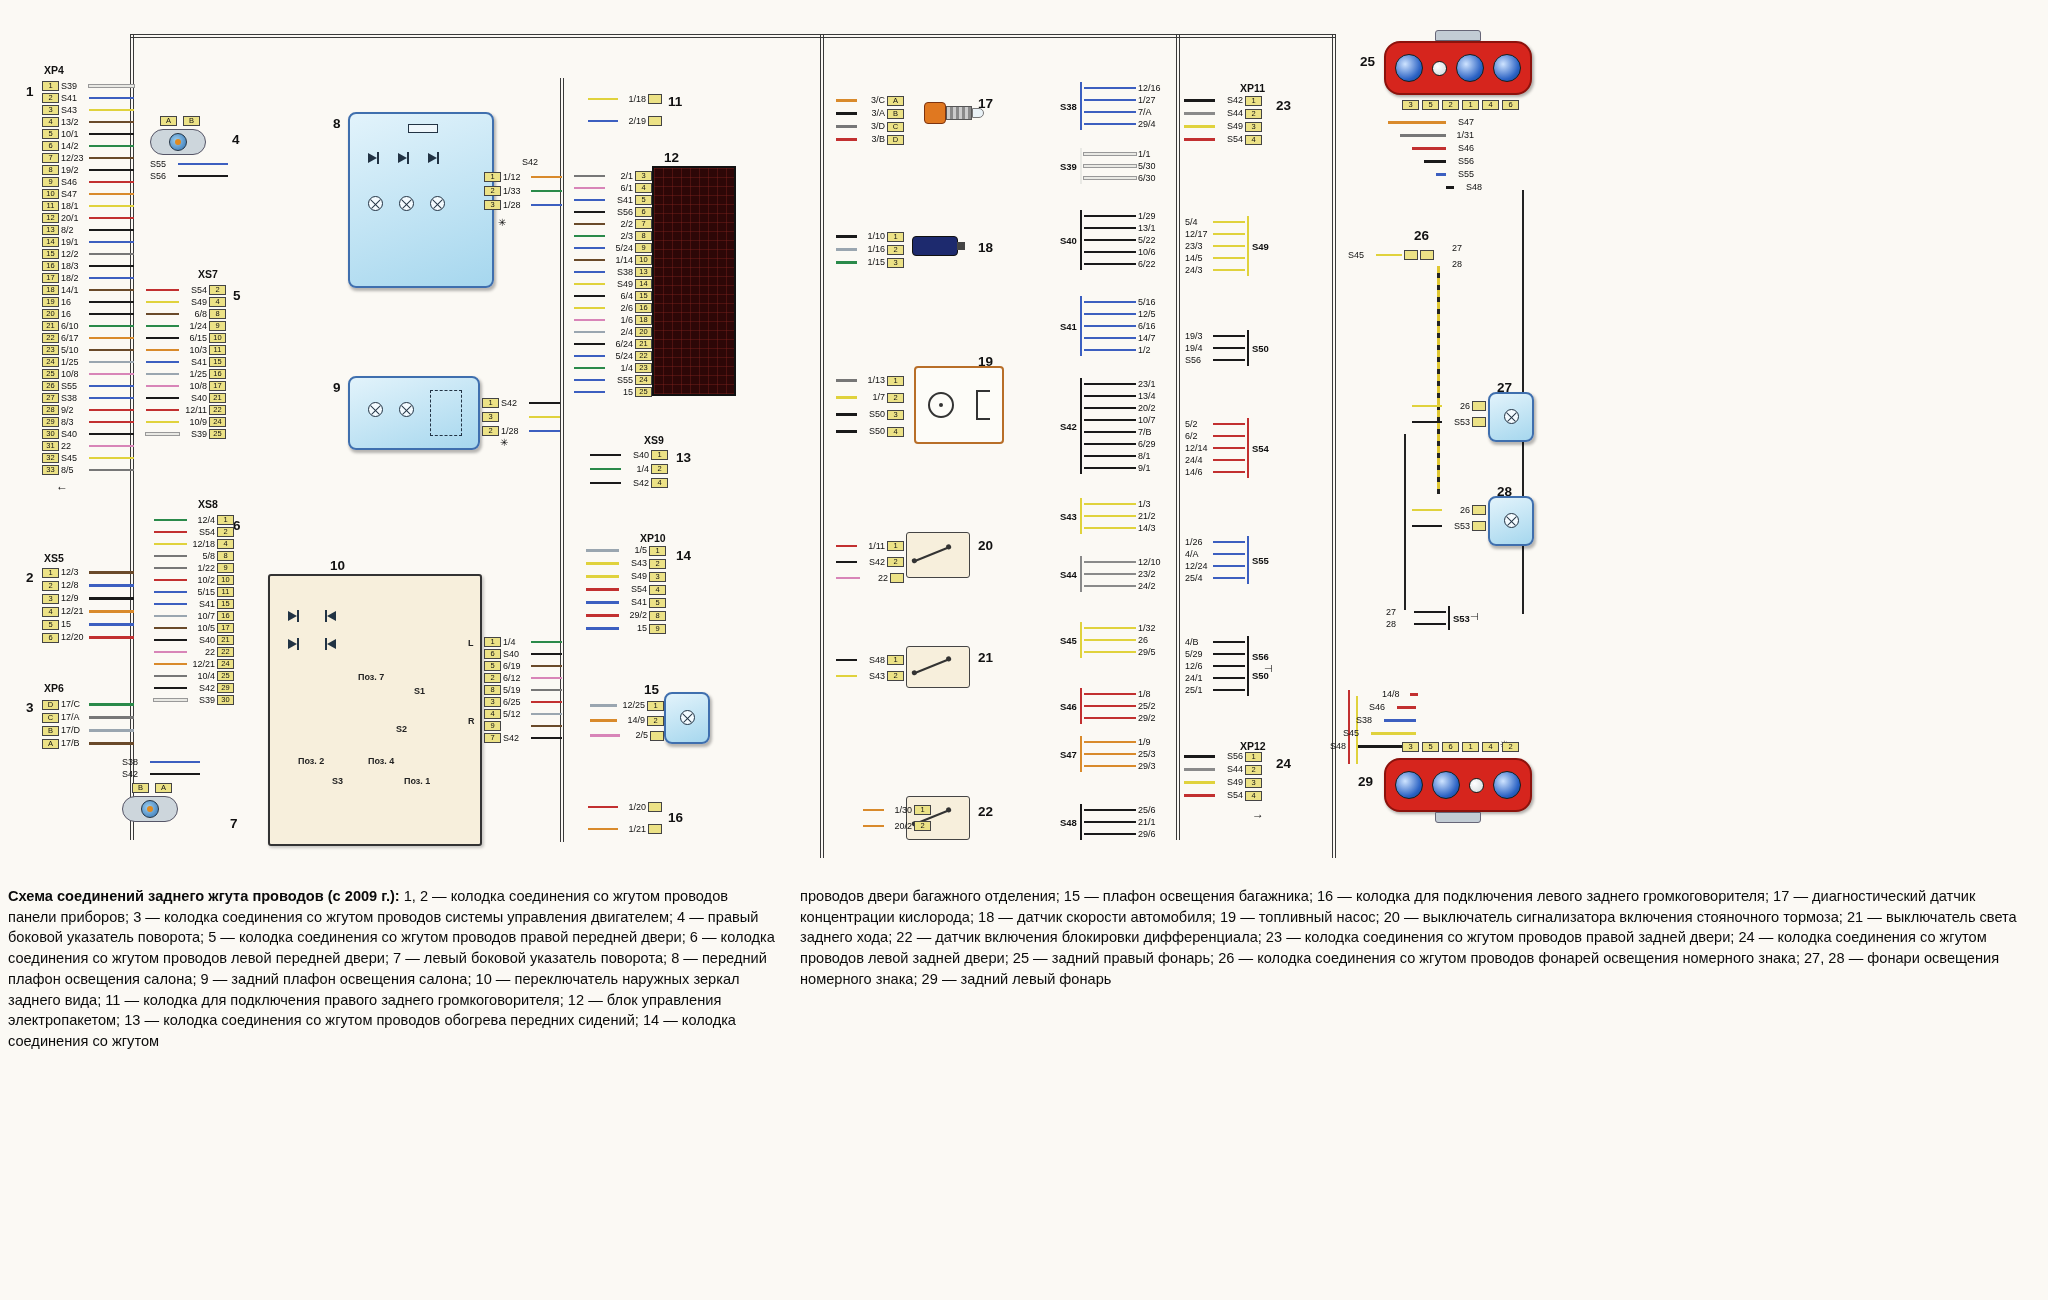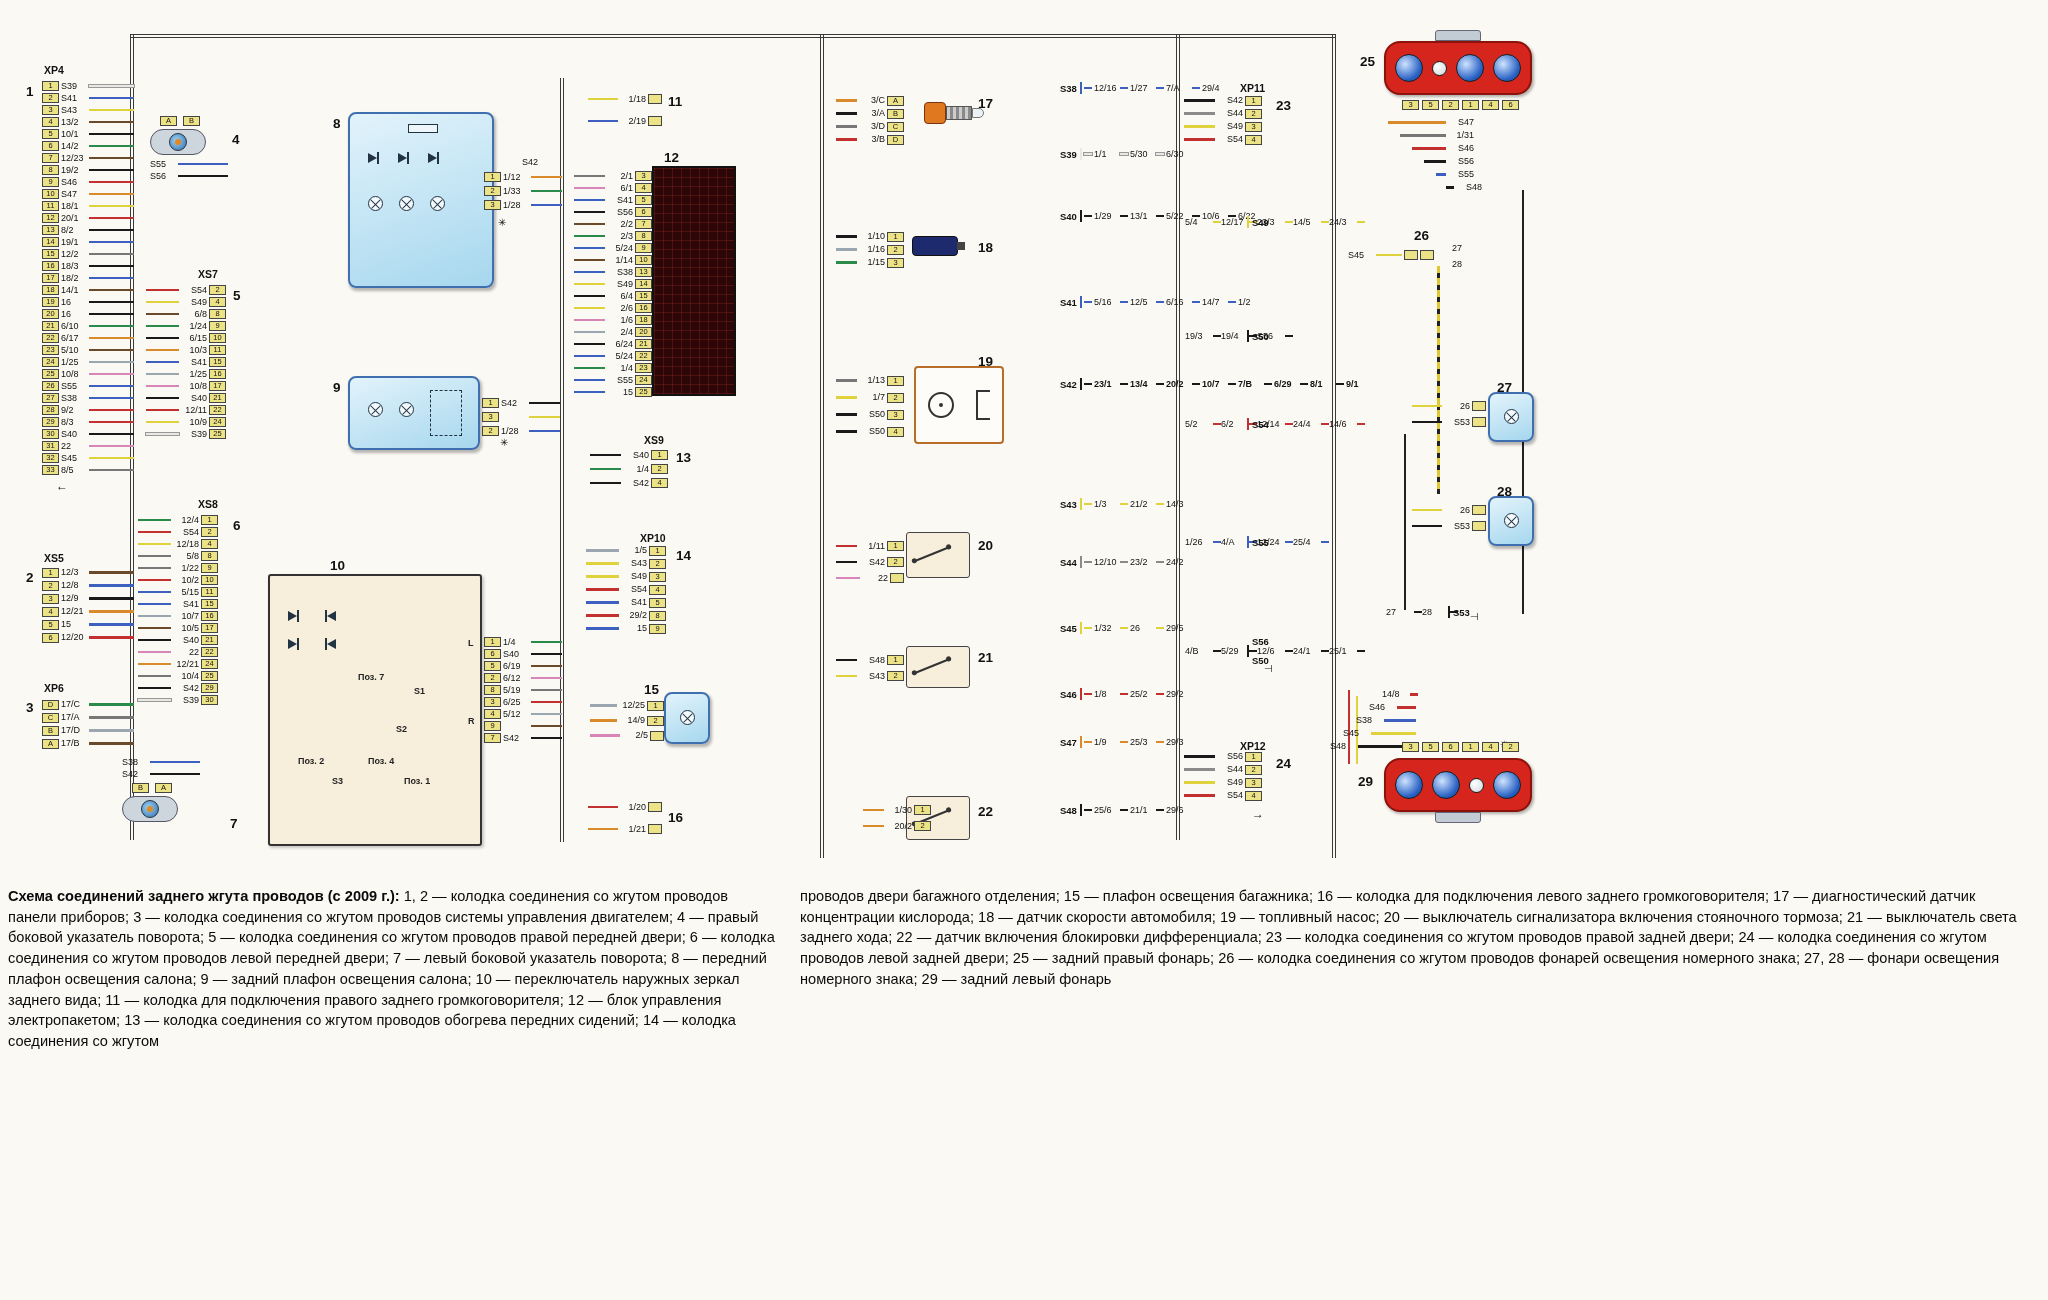--- a/index.html
+++ b/index.html
@@ -26,21 +26,21 @@
 .stagger .pin-row:nth-child(2){margin-left:12px}
 .stagger .pin-row:nth-child(3){margin-left:24px}
 .stagger .pin-row:nth-child(4){margin-left:36px}
 .stagger .pin-row:nth-child(5){margin-left:48px}
 .stagger .pin-row:nth-child(6){margin-left:58px}
 .stagger-rev .pin-row:nth-child(1){margin-left:52px}
 .stagger-rev .pin-row:nth-child(2){margin-left:39px}
 .stagger-rev .pin-row:nth-child(3){margin-left:26px}
 .stagger-rev .pin-row:nth-child(4){margin-left:13px}
 .splice{position:absolute;display:flex;align-items:center;gap:3px}
-.splice-rows{display:flex;flex-direction:row}
+.splice-rows{display:flex;flex-direction:column}
 .splice .pin-row{height:12px}
 .splice-node{font-size:9.5px;font-weight:bold;white-space:nowrap}
 .node-left .splice-rows{width:84px;border-left:2px solid #555;padding-left:2px}
 .node-right .splice-rows{width:64px;border-right:2px solid #555;padding-right:2px}
 .nodecol{display:flex;flex-direction:column;gap:8px}
 .dome{position:absolute;background:linear-gradient(160deg,#e2f3fb,#a6d7ee);border:2.2px solid #3f6fae;border-radius:8px;box-shadow:1.5px 2.5px 3px rgba(0,0,0,.28)}
 .dark-block{position:absolute;background:#2d0707;border:2px solid #111;background-image:repeating-linear-gradient(0deg,rgba(130,35,30,.4) 0 1px,transparent 1px 9px),repeating-linear-gradient(90deg,rgba(130,35,30,.4) 0 1px,transparent 1px 9px)}
 .ctrl-box{position:absolute;background:#f7efdc;border:2px solid #333;border-radius:3px;box-shadow:1.5px 2px 3px rgba(0,0,0,.2)}
 .beige-box{position:absolute;background:#f7efdc;border:1.6px solid #444;border-radius:3px}
 .pumpbox{position:absolute;background:#fdfcf8;border:2px solid #b86e28;border-radius:4px}
@@ -357,21 +357,21 @@
       </div>
       <div class="pin-row">
         <span class="wire-stub" style="background: rgb(233, 233, 228); outline: rgb(153, 153, 153) solid 1px;"></span>
         <span class="pin-label">S39</span>
         <span class="pin-box">25</span>
       </div>
     </div>
 
   <div class="c-title" style="left:198px;top:498px">XS8</div>
   <div class="comp-num" style="left:233px;top:518px">6</div>
-  <div class="pins side-right" style="left:138px;top:514px;width:80px">
+  <div class="pins side-right" style="left:154px;top:514px;width:80px">
       <div class="pin-row">
         <span class="wire-stub" style="background: rgb(42, 138, 74);"></span>
         <span class="pin-label">12/4</span>
         <span class="pin-box">1</span>
       </div>
       <div class="pin-row">
         <span class="wire-stub" style="background: rgb(194, 48, 48);"></span>
         <span class="pin-label">S54</span>
         <span class="pin-box">2</span>
       </div>
@@ -1079,21 +1079,21 @@
           <span class="pin-label">14/7</span>
         </div>
         <div class="pin-row">
           <span class="wire-stub" style="background: rgb(60, 95, 192);"></span>
           <span class="pin-label">1/2</span>
         </div>
       </div>
     </div>
   <div class="splice node-left" style="left:1060px;top:378px">
       <span class="splice-node">S42</span>
-      <div class="splice-rows" style="border-color: rgb(26, 26, 26); font-weight: bold;">
+      <div class="splice-rows" style="border-color: rgb(26, 26, 26);">
         <div class="pin-row">
           <span class="wire-stub" style="background: rgb(26, 26, 26);"></span>
           <span class="pin-label">23/1</span>
         </div>
         <div class="pin-row">
           <span class="wire-stub" style="background: rgb(26, 26, 26);"></span>
           <span class="pin-label">13/4</span>
         </div>
         <div class="pin-row">
           <span class="wire-stub" style="background: rgb(26, 26, 26);"></span>

